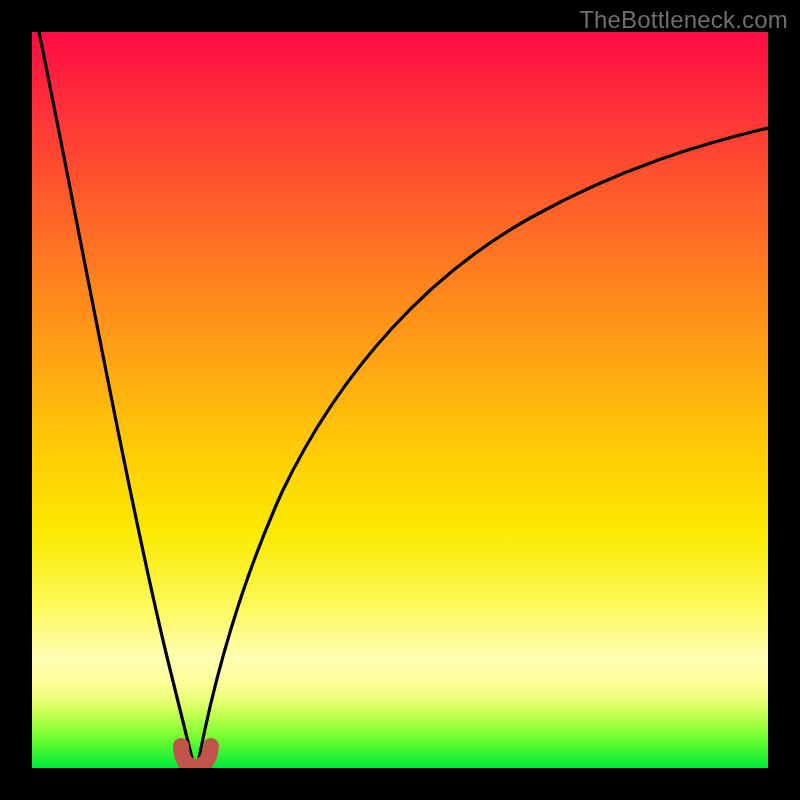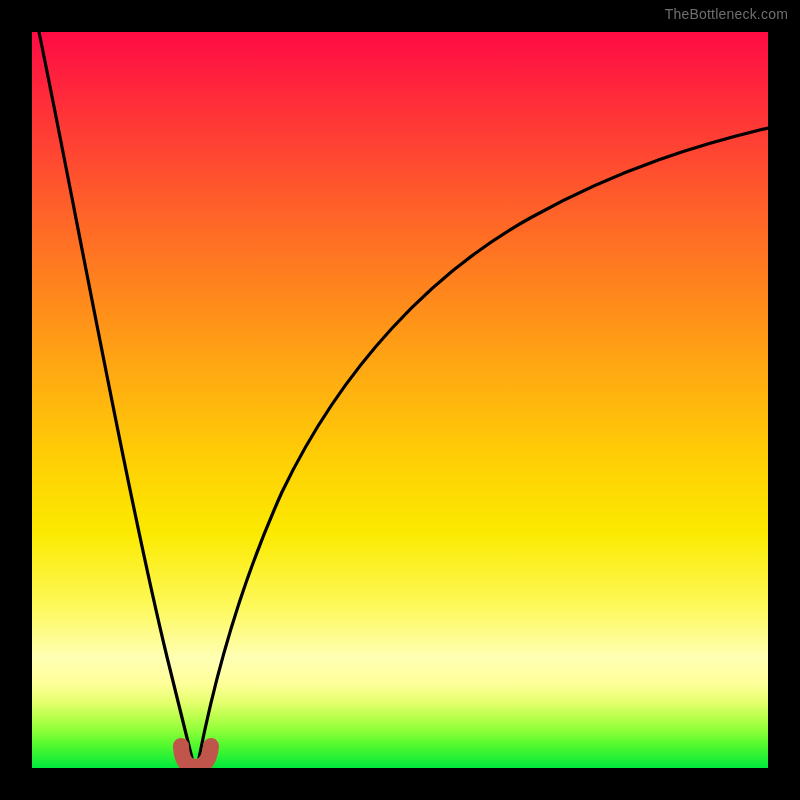--- a/index.html
+++ b/index.html
@@ -46,21 +46,21 @@
       #8bff38 95%,
       #50f92e 97%,
       #00e83d 100%
     );
   }
   .watermark {
     position: absolute;
     top: 6px;
     right: 12px;
     color: #6f6f6f;
-    font-size: 14px;
+    font-size: 24px;
     letter-spacing: 0.2px;
   }
   svg.curve {
     position: absolute;
     top: 0; left: 0;
     width: 100%;
     height: 100%;
   }
 </style>
 </head>

